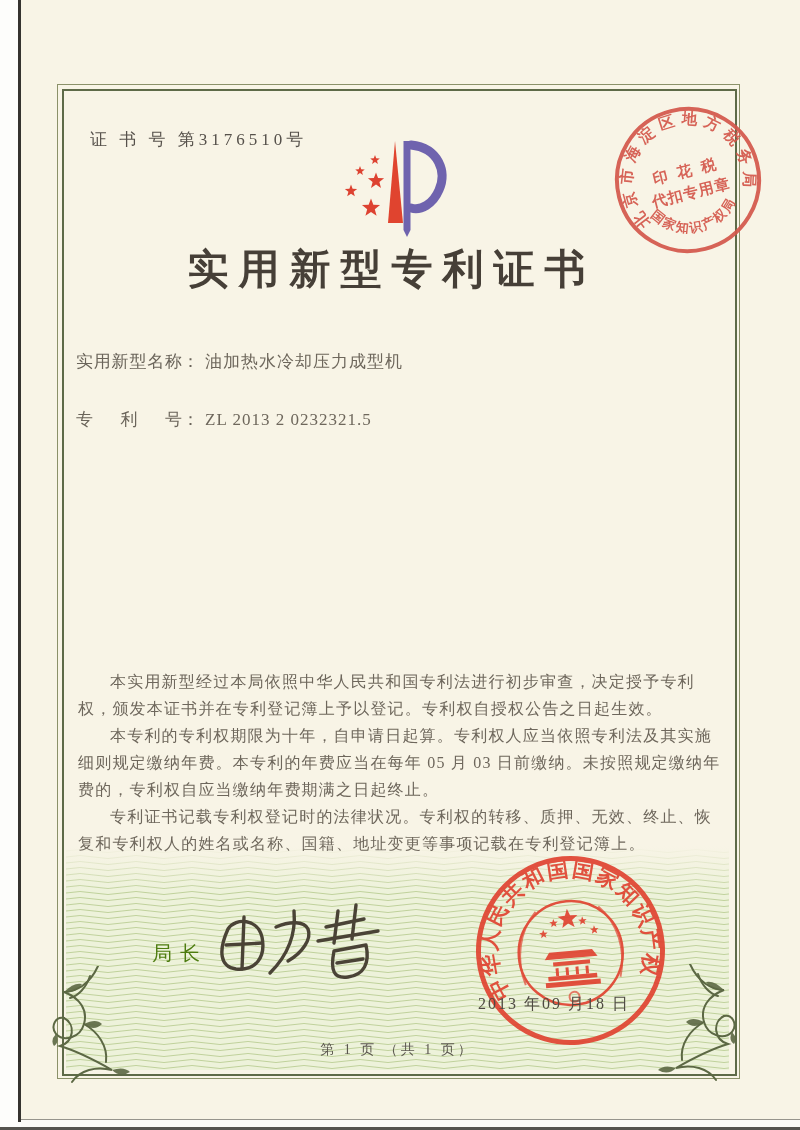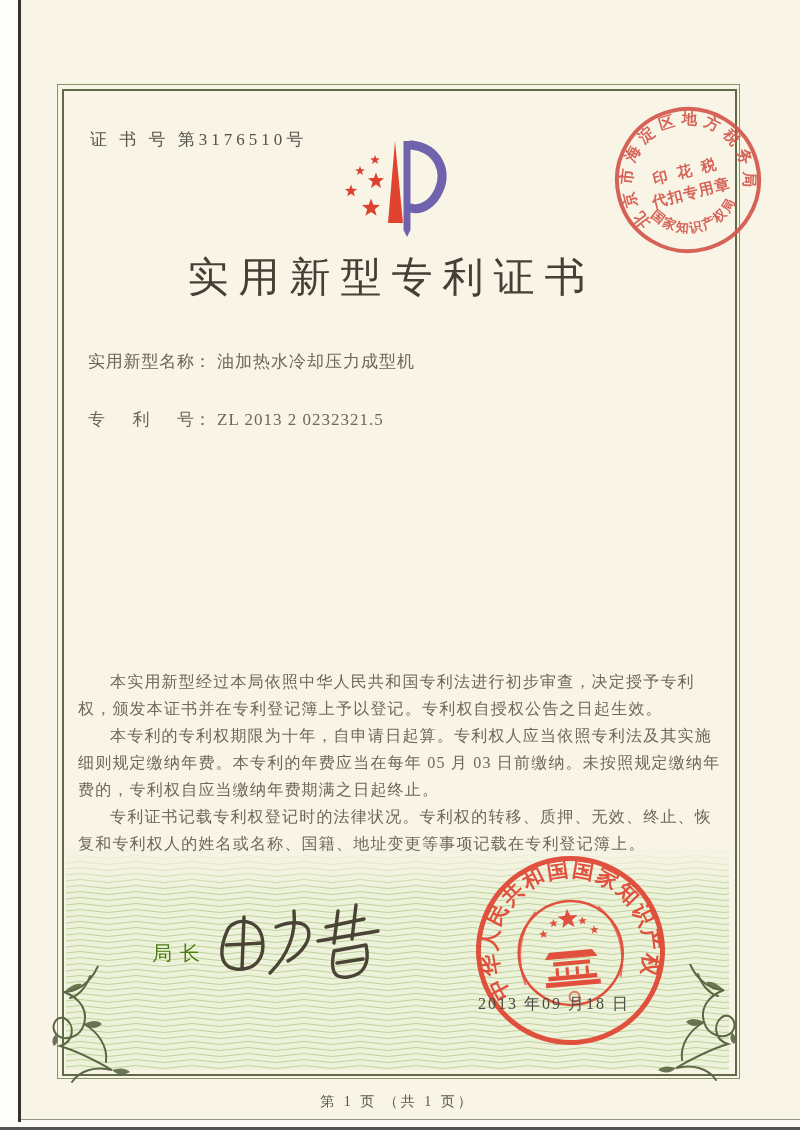--- a/index.html
+++ b/index.html
@@ -23,40 +23,40 @@
              background:linear-gradient(#f8f4e6,rgba(248,244,230,0));}
 
   .corner-flourish{position:absolute;z-index:4;}
   .fl-left{left:46px;top:966px;}
   .fl-right{left:642px;top:964px;transform:scaleX(-1);}
 
   .cert-number{position:absolute;left:90px;top:128px;font-size:17px;color:#56514b;
                letter-spacing:4px;z-index:5;}
   .logo{position:absolute;left:333px;top:138px;z-index:5;}
   .title{position:absolute;left:57px;top:242px;width:659px;text-align:center;font-size:41px;
-         font-weight:400;color:#463f37;letter-spacing:10px;text-indent:10px;z-index:5;margin-top:8px;}
-
-  .fields{position:absolute;left:88px;top:350px;width:620px;z-index:5;}
+         font-weight:700;color:#463f37;letter-spacing:10px;text-indent:10px;z-index:5;}
+
+  .fields{position:absolute;left:76px;top:350px;width:620px;z-index:5;}
   .field-row{height:22px;margin-bottom:36px;font-size:17px;color:#6a645a;white-space:nowrap;}
   .f-label{display:inline-block;width:106px;text-align:justify;text-align-last:justify;vertical-align:top;}
   .f-colon{display:inline-block;margin-right:6px;}
   .f-value{letter-spacing:1px;color:#6e675c;}
 
   .paragraphs{position:absolute;left:78px;top:668px;width:648px;z-index:5;
               font-size:16px;line-height:27px;letter-spacing:1.2px;color:#6e675c;}
   .paragraphs p{margin:0;text-indent:2em;}
 
   .signer{position:absolute;left:152px;top:940px;font-size:20px;letter-spacing:8px;color:#4d7c0f;z-index:5;}
   .signature{position:absolute;left:206px;top:893px;z-index:5;}
 
   .tax-stamp{position:absolute;left:612px;top:104px;transform:rotate(-14deg);opacity:.92;z-index:6;}
   .office-seal{position:absolute;left:473px;top:853px;transform:rotate(-5deg);opacity:.9;z-index:6;}
   .issue-date{position:absolute;left:478px;top:994px;font-size:16px;color:#4e4a42;
               letter-spacing:2px;z-index:7;}
-  .footer{position:absolute;left:57px;top:1093px;width:681px;text-align:center;font-size:14px;
+  .footer{position:absolute;left:57px;top:1041px;width:681px;text-align:center;font-size:14px;
           letter-spacing:3px;color:#5a564e;z-index:7;}
 </style>
 </head>
 <body>
 
 <div class="paper"></div>
 <div class="scan-edge-left"></div>
 <div class="scan-strip-bottom"></div>
 <div class="scan-edge-bottom"></div>
 

